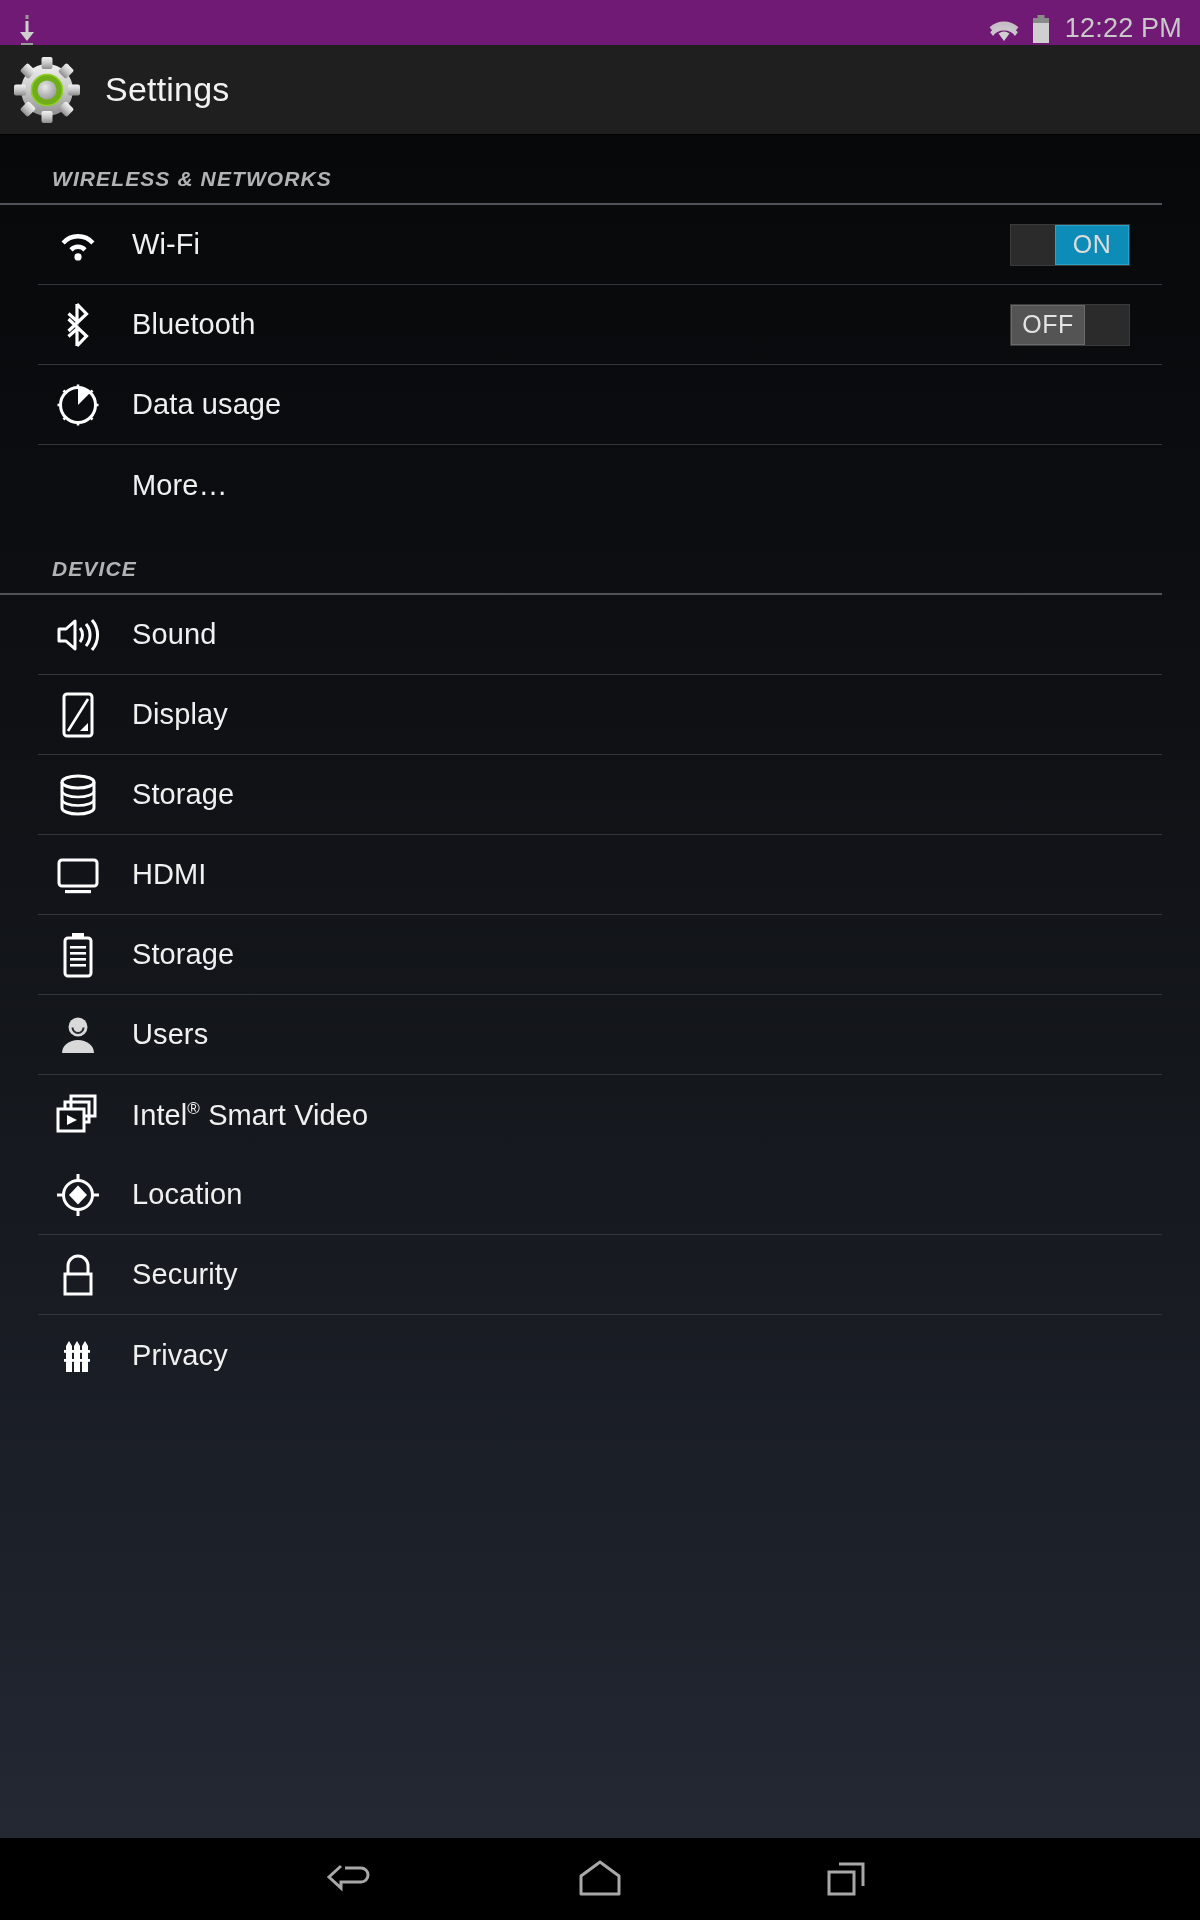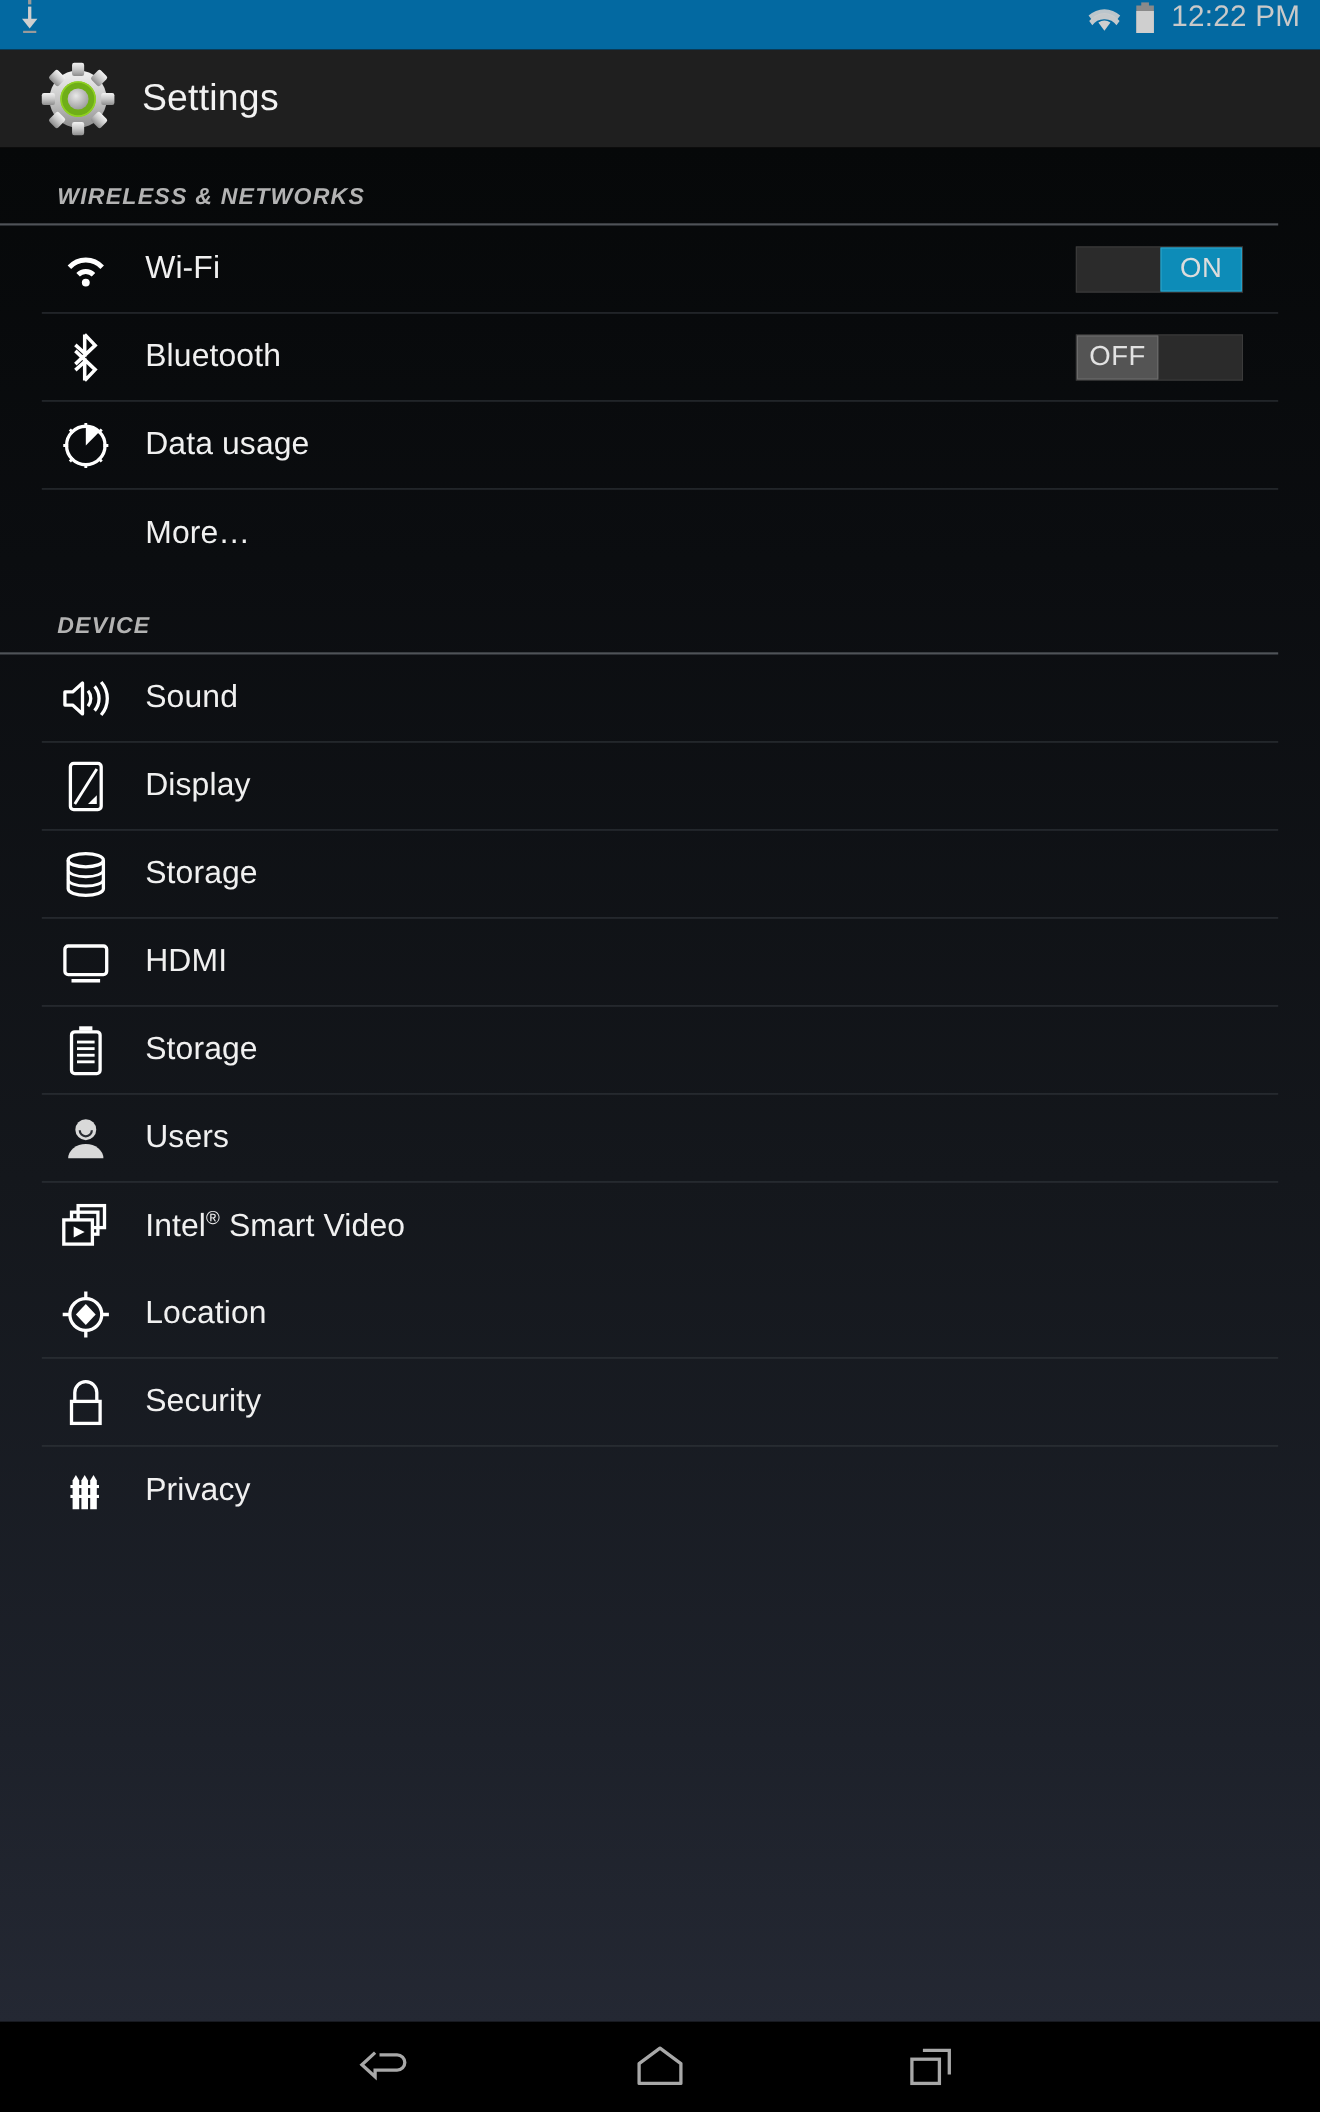--- a/index.html
+++ b/index.html
@@ -7,38 +7,38 @@
     width:1200px; height:1920px;
     background:#000;
     font-family:"Liberation Sans", sans-serif;
     overflow:hidden;
   }
 
   
   .status-bar{
     position:relative;
     height:45px; width:100%;
-    background:#0369a1;
-    display:flex; align-items:flex-start;
+    background:#701a75;
+    display:flex; align-items:flex-end;
     padding:0 18px 0 16px;
   }
   .status-left{display:flex;align-items:center;gap:10px;}
   .status-right{margin-left:auto;display:flex;align-items:center;gap:11px;}
   .status-clock{
     color:#c9c9c9; font-size:27px; letter-spacing:.2px;
     font-family:"Liberation Sans", sans-serif;
     padding-left:4px; padding-bottom:1px;
   }
 
   
   .action-bar{
     height:90px; width:100%;
     background:#1f1f1f;
     display:flex; align-items:center;
-    padding-left:36px;
+    padding-left:12px;
     border-bottom:1px solid #000;
   }
   .app-icon{ width:70px; height:70px; flex:none; }
   .app-title{
     color:#f2f2f2; font-size:34px; font-weight:400;
     margin-left:23px; letter-spacing:.2px;
   }
 
   
   .settings-list{
@@ -78,21 +78,21 @@
   .row-label{
     color:#f0f0f0; font-size:29px; margin-left:16px;
     letter-spacing:.1px; white-space:nowrap;
   }
   .row-label sup{ font-size:17px; vertical-align:super; }
 
   
   .toggle{
     position:absolute; right:32px; top:50%;
     transform:translateY(-50%);
-    width:152px; height:42px;
+    width:120px; height:42px;
     background:#2b2b2b;
     display:flex; align-items:flex-start;
     border:1px solid #3b3b3b;
   }
   .toggle .thumb{
     width:74px; height:40px;
     display:flex; align-items:center; justify-content:center;
     font-size:25px; color:#d7d7d7; letter-spacing:.5px;
   }
   .toggle.on{ justify-content:flex-end; }

